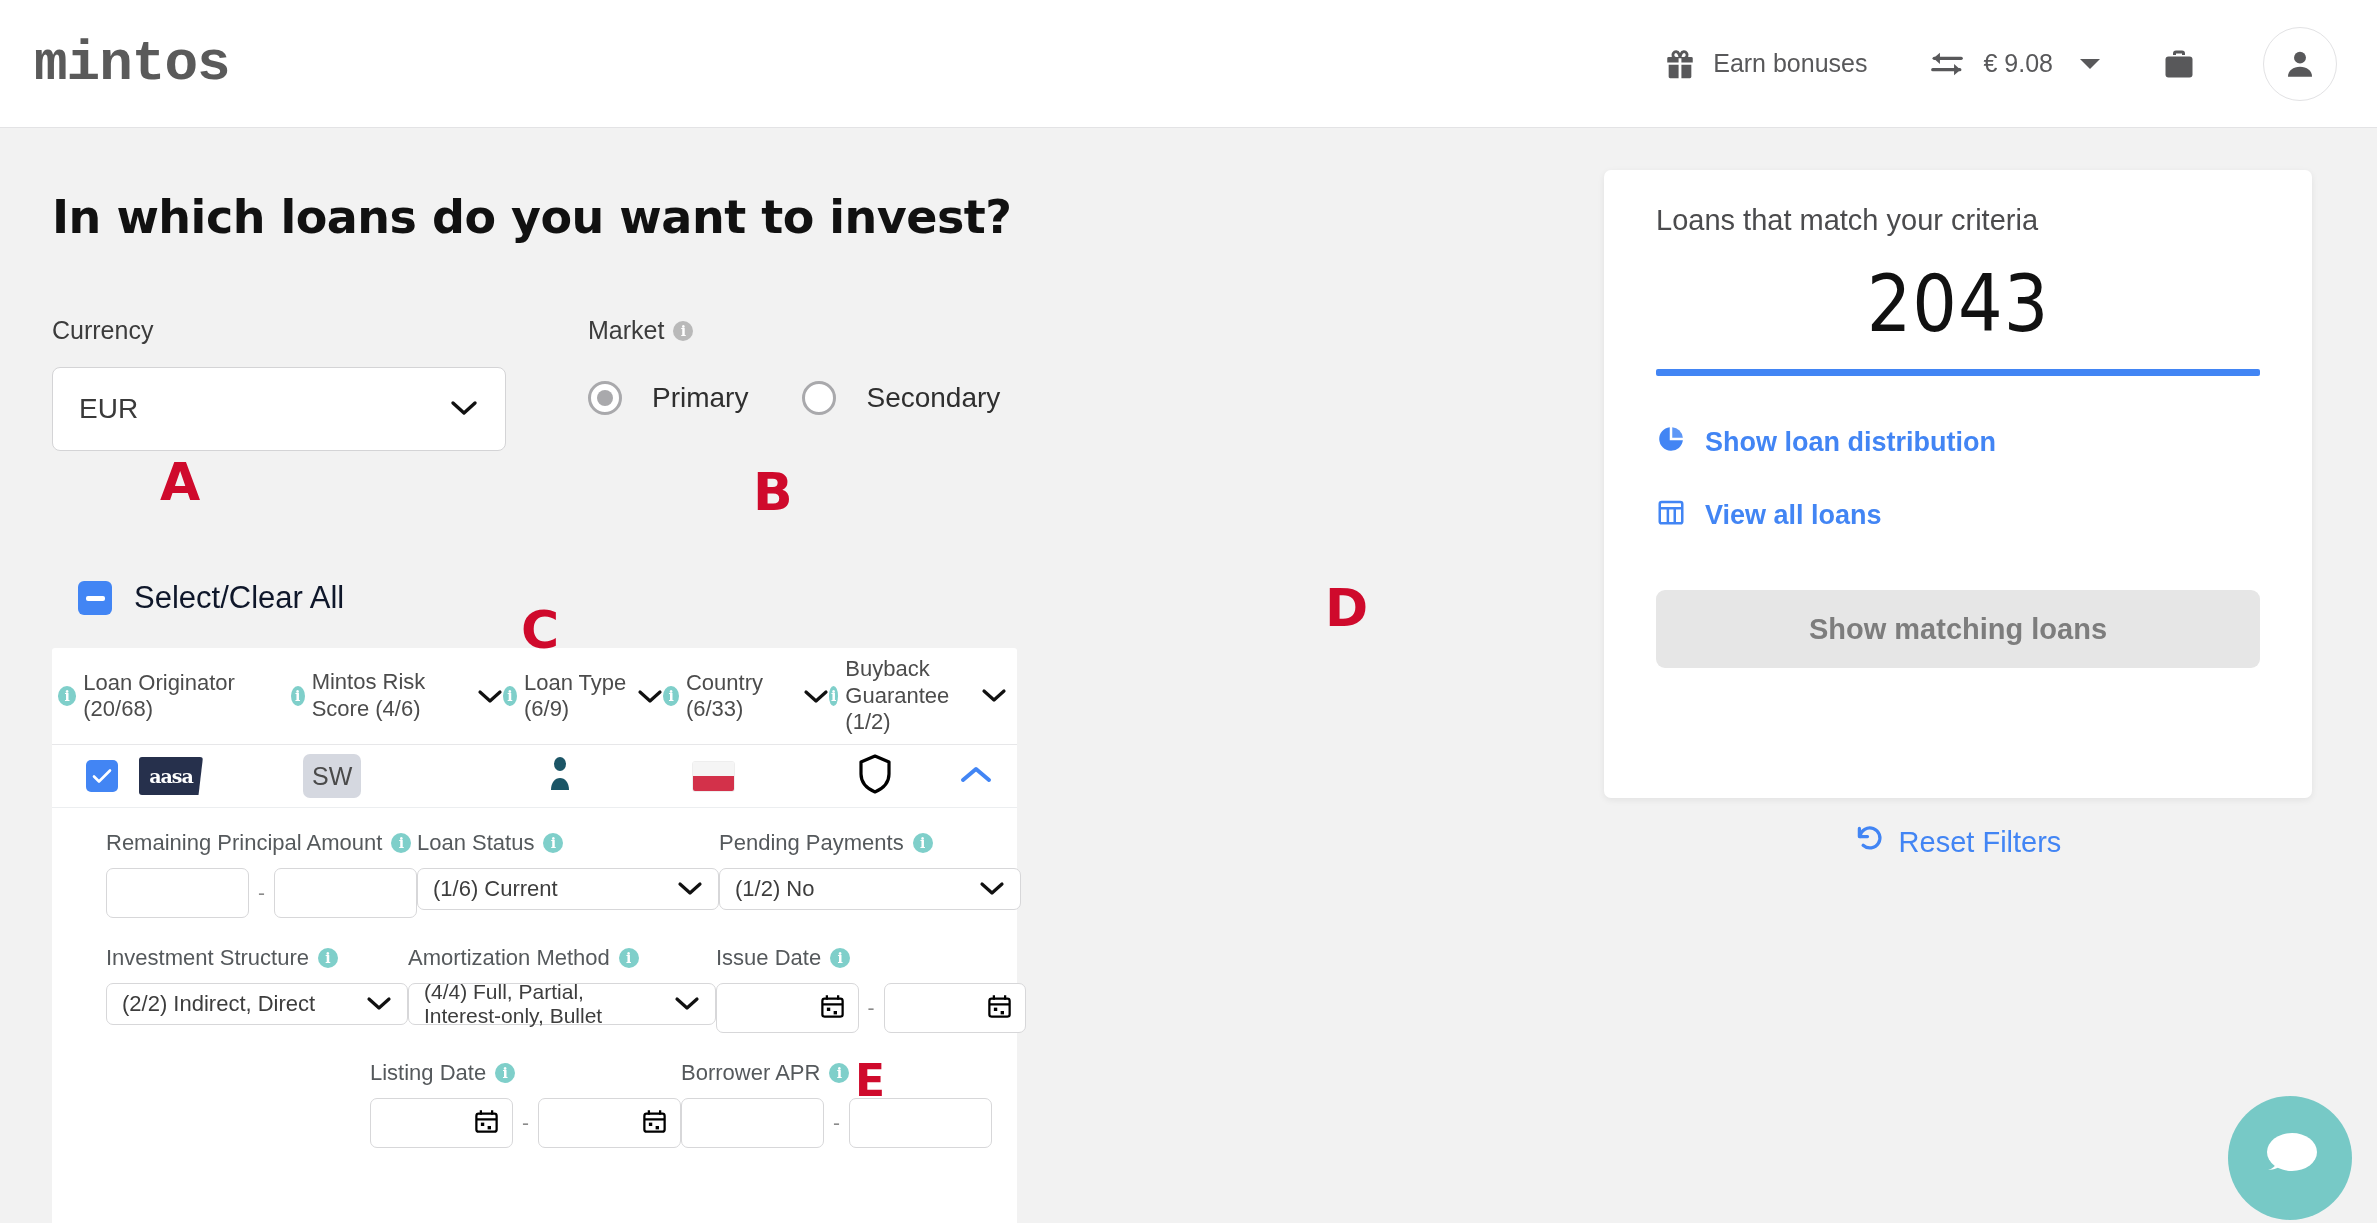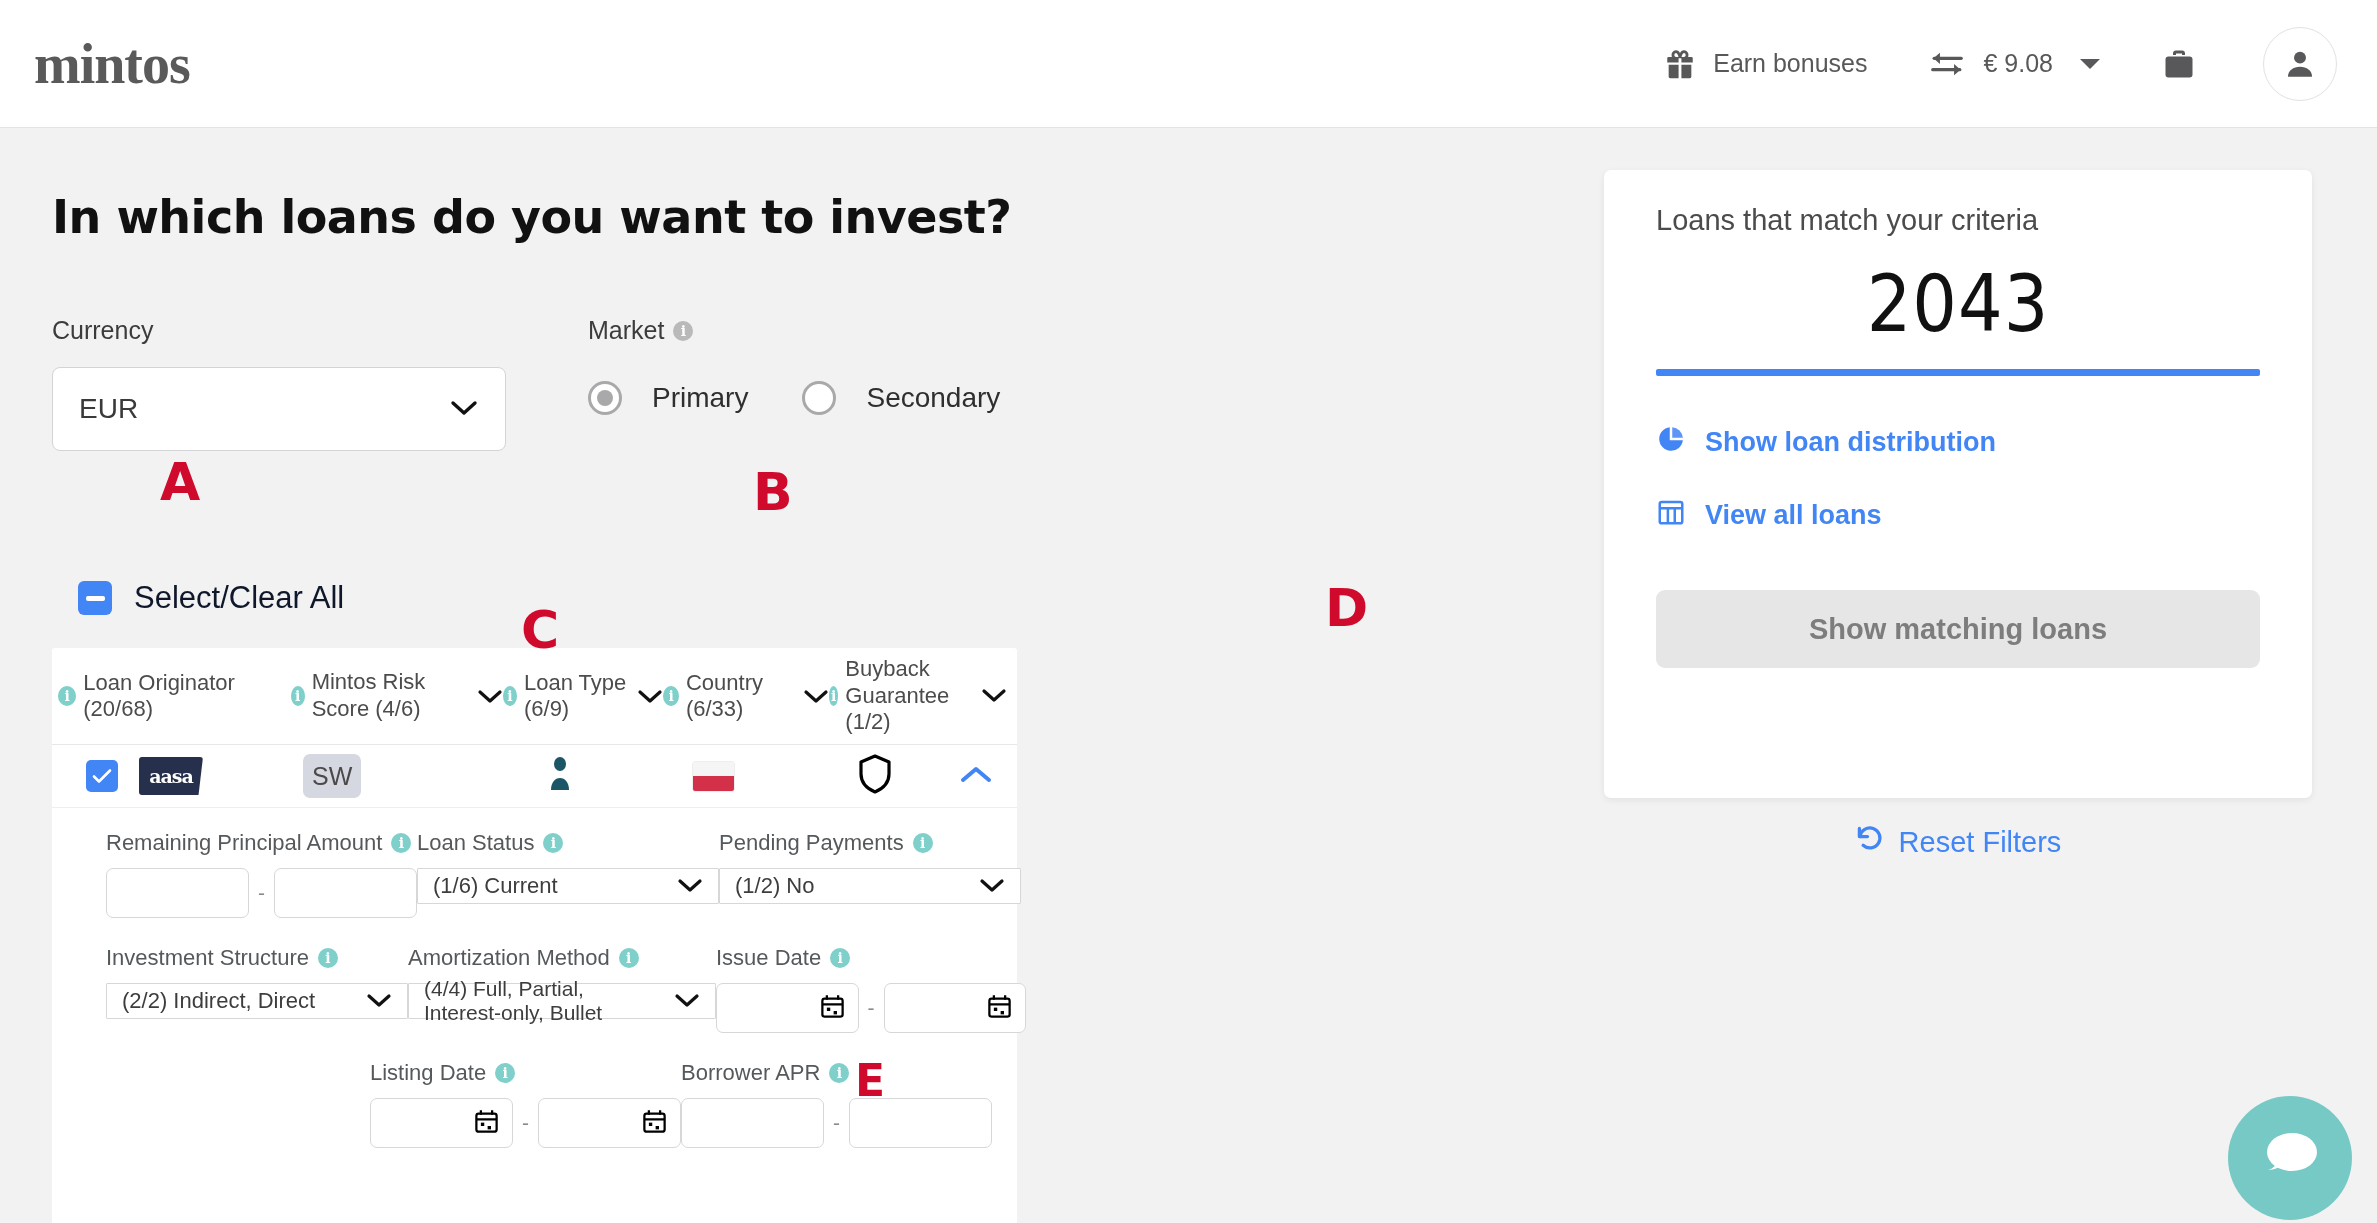--- a/index.html
+++ b/index.html
@@ -17,21 +17,21 @@
     background: #ffffff;
     border-bottom: 1px solid #e3e3e5;
     display: flex; align-items: center;
   }
   .logo {
     margin-left: 34px;
     font-size: 56px;
     font-weight: 600;
     color: #5a5a5a;
     letter-spacing: -1px;
-    font-family: Liberation Serif, serif;
+    font-family: Liberation Mono, monospace;
   }
   .header-right {
     margin-left: auto; margin-right: 40px;
     display: flex; align-items: center; gap: 0px;
   }
   .hdr-item {
     display: flex; align-items: center; gap: 16px;
     color: #58585a; font-size: 25px;
     padding: 0 30px;
     cursor: pointer;
@@ -190,22 +190,22 @@
     margin-bottom: 12px;
   }
   .input-pair { display:flex; align-items:center; gap: 9px; }
   .txt-input {
     width: 143px; height: 50px;
     border:1px solid #d7d7d9; border-radius:7px; background:#fff;
     cursor:text;
   }
   .dash { color:#8a8a8a; font-size:21px; }
   .sel-input {
-    width: 302px; height: 36px;
-    border:1px solid #d7d7d9; border-radius:1px; background:#fff;
+    width: 302px; height: 42px;
+    border:1px solid #d7d7d9; border-radius:7px; background:#fff;
     display:flex; align-items:center; padding:0 15px;
     font-size:22px; color:#3d3d3d; cursor:pointer;
   }
   .sel-input.wide { width: 308px; }
   .sel-input .chev { margin-left:auto; font-size:24px; font-weight:bold; color:#111;}
   .date-input {
     width: 143px; height: 50px;
     border:1px solid #d7d7d9; border-radius:7px; background:#fff;
     display:flex; align-items:center; justify-content:flex-end;
     padding-right:12px; cursor:pointer;

